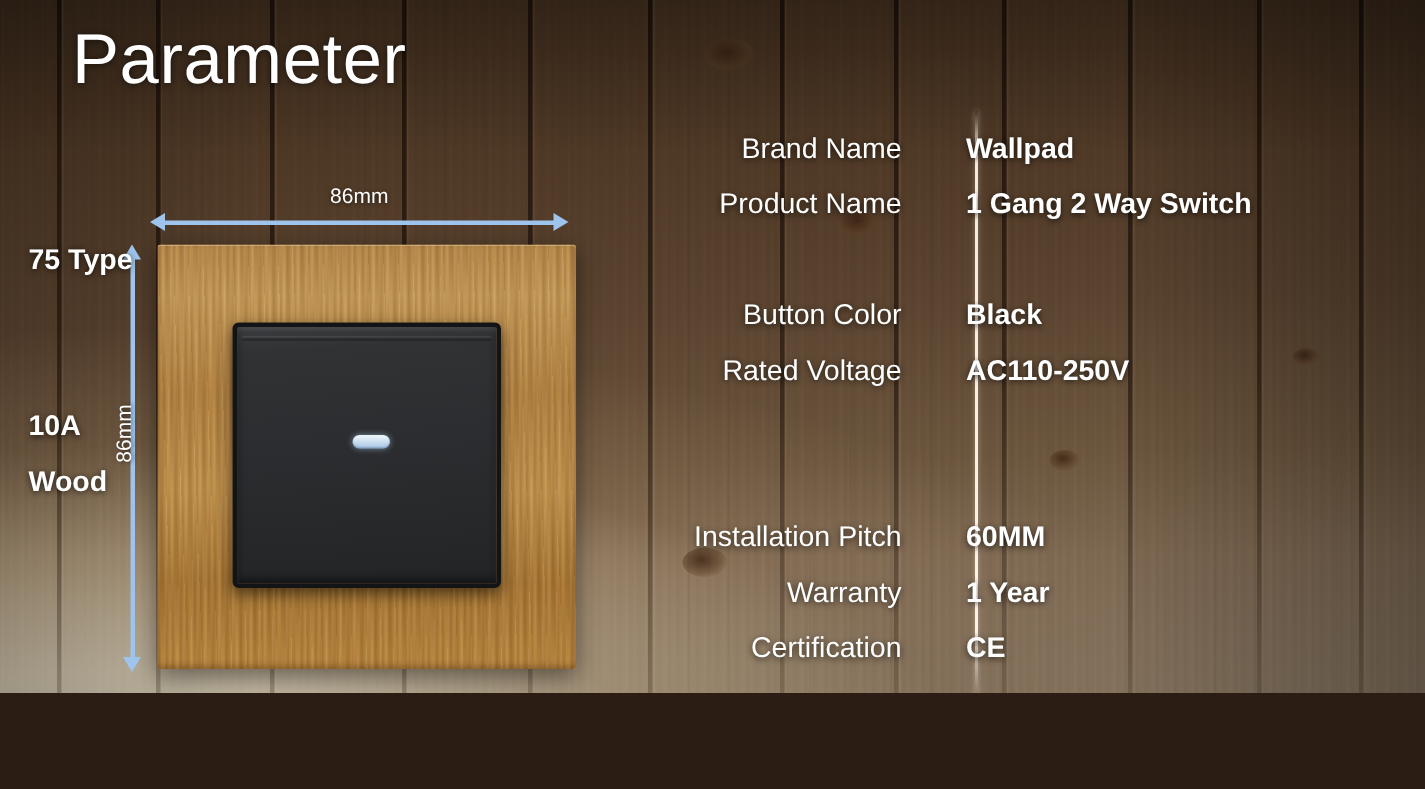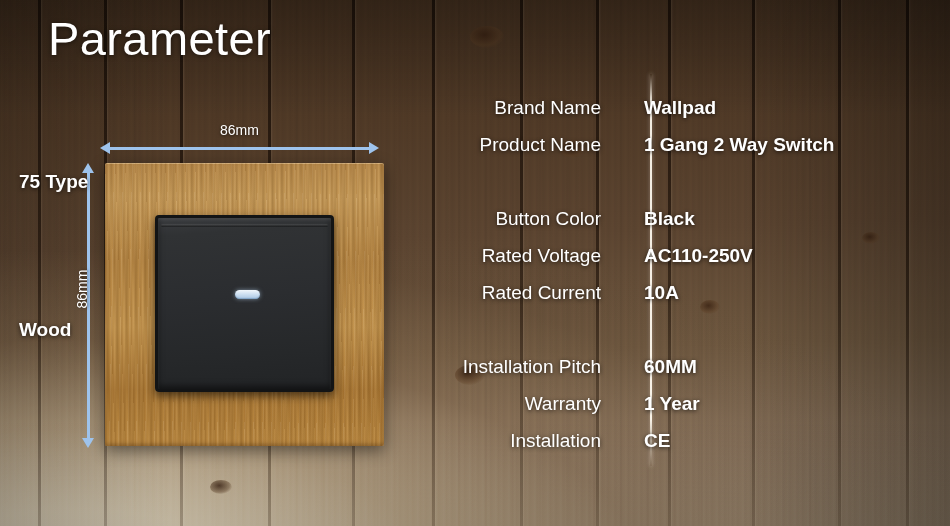--- a/index.html
+++ b/index.html
@@ -1,21 +1,21 @@
 <!DOCTYPE html>
 <html><head>
 <meta charset="utf-8">
 <title>Parameter</title>
 <style>
   * { margin:0; padding:0; box-sizing:border-box; }
   html,body { background:#2b1d14; }
 
   #stage{
     position:relative;
-    width:950px; height:526px;
+    width:950px; height:462px;
     overflow:hidden;
     font-family:"Liberation Sans", sans-serif;
     background:#5a4030;
   }
 
   
   .wood-base{
     position:absolute; inset:0;
     background:
       
@@ -130,21 +130,21 @@
   }
 
   
   .divider{
     position:absolute; left:650px; top:74px; width:2px; height:392px;
     background:linear-gradient(180deg, rgba(255,250,240,0) 0%, rgba(255,250,240,.92) 7%,
                rgba(255,250,240,.95) 88%, rgba(255,250,240,0) 100%);
     box-shadow:0 0 4px rgba(255,245,230,.45);
   }
   .specs{ position:absolute; left:0; top:89px; width:950px; }
-  .spec-row{ display:flex; align-items:center; height:37px; }
+  .spec-row{ display:flex; align-items:flex-start; height:37px; }
   .spec-label{
     width:625px; text-align:right; padding-right:24px;
     color:#ffffff; font-size:19px; font-weight:400; white-space:nowrap;
     text-shadow:0 1px 4px rgba(0,0,0,.70);
   }
   .spec-value{
     flex:1; padding-left:19px;
     color:#ffffff; font-size:19px; font-weight:700; white-space:nowrap;
     text-shadow:0 1px 4px rgba(0,0,0,.70);
   }
@@ -241,33 +241,32 @@
       </div>
       <div class="spec-row">
         <div class="spec-label">Button Color</div>
         <div class="spec-value">Black</div>
       </div>
       <div class="spec-row">
         <div class="spec-label">Rated Voltage</div>
         <div class="spec-value">AC110-250V</div>
       </div>
       <div class="spec-row">
-        <div class="spec-label">Rated  Current</div>
         <div class="spec-value">10A</div>
       </div>
       <div class="spec-row">
         <div class="spec-value">Wood</div>
       </div>
       <div class="spec-row">
         <div class="spec-label">Installation Pitch</div>
         <div class="spec-value">60MM</div>
       </div>
       <div class="spec-row">
         <div class="spec-label">Warranty</div>
         <div class="spec-value">1 Year</div>
       </div>
       <div class="spec-row">
-        <div class="spec-label">Installation</div>
+        <div class="spec-label">Certification</div>
         <div class="spec-value">CE</div>
       </div>
     </div>
 
 </div>
 
 </body></html>

